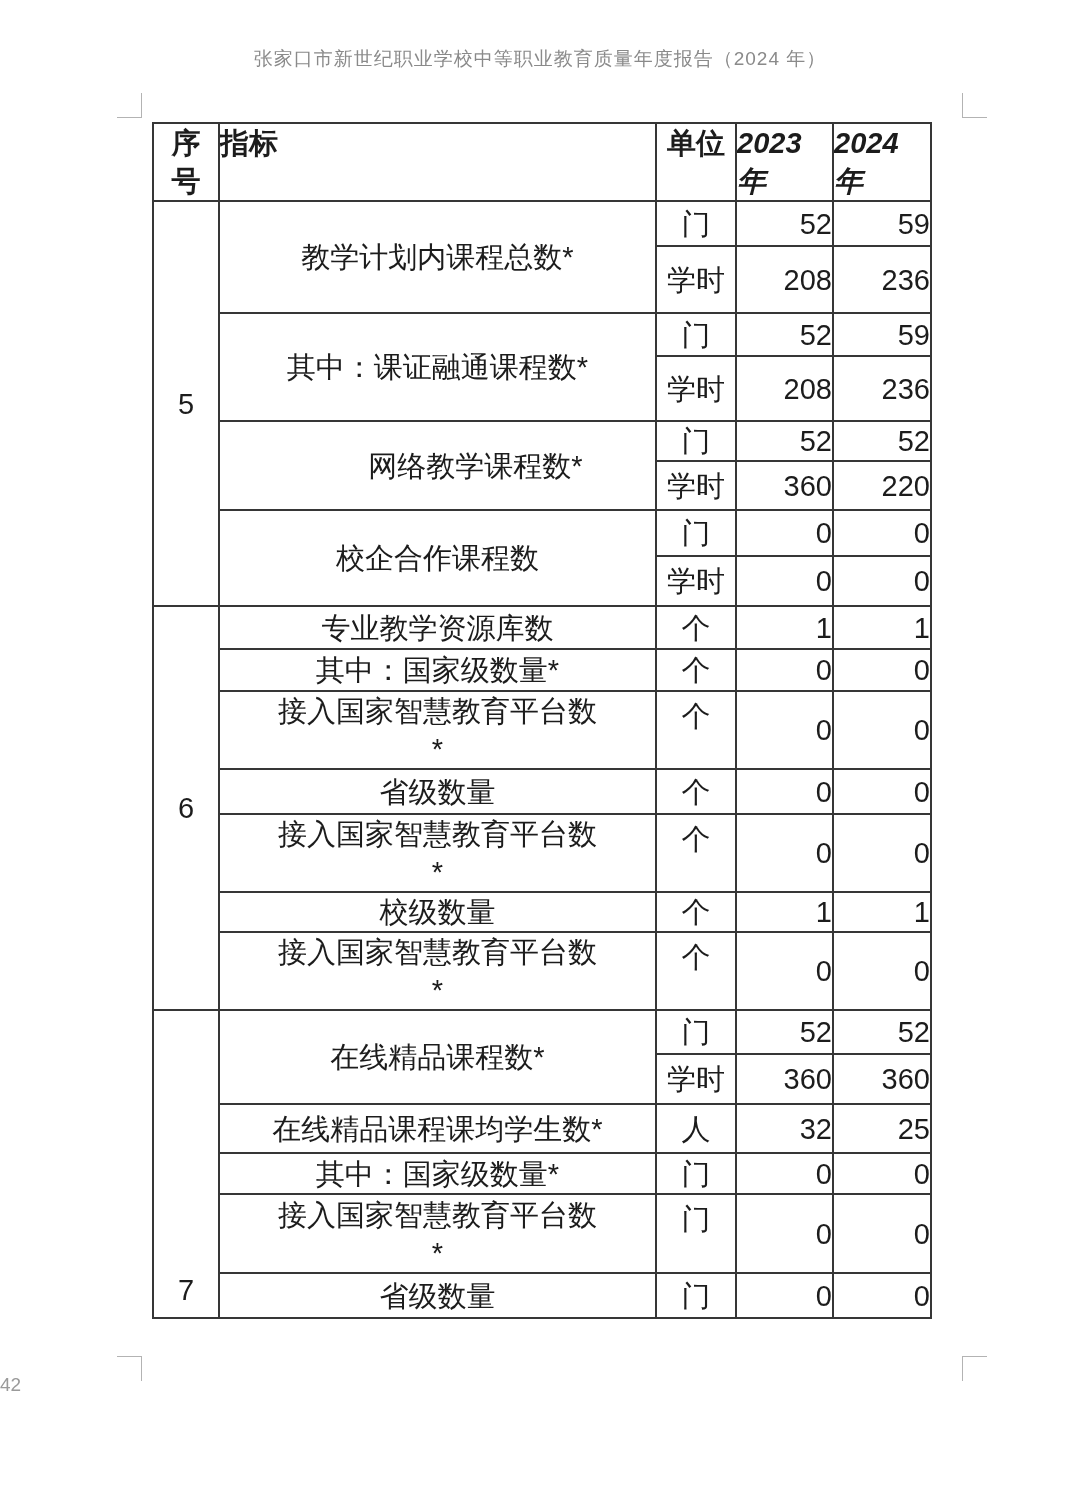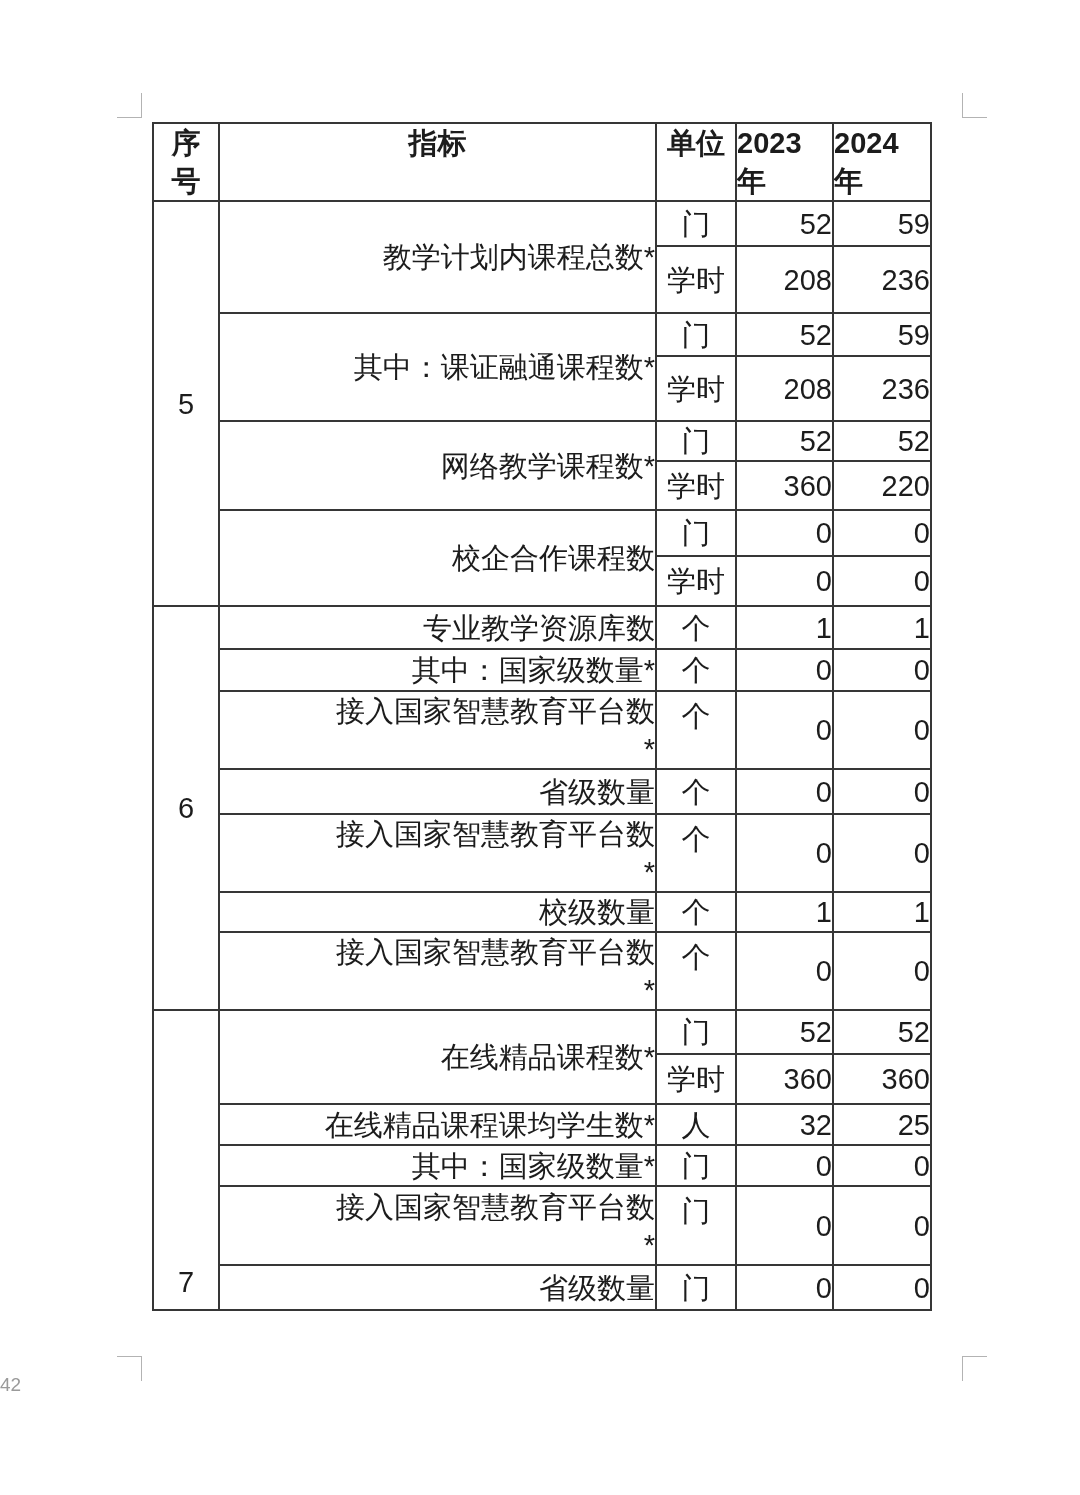--- a/index.html
+++ b/index.html
@@ -22,43 +22,44 @@
   table.report {
     position:absolute; left:152px; top:122px; width:778px;
     border-collapse:collapse; table-layout:fixed;
   }
   table.report th, table.report td {
     border:2px solid #363636; padding:0; overflow:hidden;
     font-size:29px; line-height:38px; color:#1c1c1c;
   }
   th { font-weight:bold; vertical-align:top; white-space:pre-line; padding-top:4px; }
   th.h-seq   { text-align:center; }
-  th.h-ind   { text-align:center; }
+  th.h-ind   { text-align:left; }
   th.h-unit  { text-align:center;border-radius:22px; }
-  th.h-year  { text-align:left; padding-left:12px; font-family:"Liberation Sans","DejaVu Sans",sans-serif; }
+  th.h-year  { text-align:left; padding-left:12px; font-family:"Liberation Sans","DejaVu Sans",sans-serif;font-style:italic; }
 
   td.seq  { text-align:center; vertical-align:middle; font-size:30px; }
   td.seq.vbottom { vertical-align:bottom; padding-bottom:8px; }
-  td.label { text-align:right; vertical-align:middle; padding-left:13px; white-space:pre-line; }
+  td.label { text-align:center; vertical-align:middle; padding-left:13px; white-space:pre-line; }
   td.label.ind1 { padding-left:76px; }
   td.label.ind2 { }
   td.unit { text-align:center; vertical-align:middle; }
   td.unit.vtop { vertical-align:top; padding-top:5px; }
   td.val  { text-align:right; vertical-align:middle; font-size:27px; }
 
   .page-num {
     position:absolute; top:1374px; left:0; width:1080px;
     font-size:19px; color:#9a9a9a;
   }
 </style>
 </head>
 <body>
 
 <div class="sheet">
 
+  <div class="doc-title">张家口市新世纪职业学校中等职业教育质量年度报告（2024 年）</div>
 
   <div class="mark mark-tl"></div>
   <div class="mark mark-tr"></div>
   <div class="mark mark-bl"></div>
   <div class="mark mark-br"></div>
 
   <table class="report">
     <colgroup>
       <col style="width:66px">
         <col style="width:437px">
@@ -177,21 +178,21 @@
       <td class="label" rowspan="2">在线精品课程数*</td>
       <td class="unit">门</td>
       <td class="val">52</td>
       <td class="val">52</td>
     </tr>
     <tr style="height:50px">
       <td class="unit">学时</td>
       <td class="val">360</td>
       <td class="val">360</td>
     </tr>
-    <tr style="height:41px">
+    <tr style="height:49px">
       <td class="label">在线精品课程课均学生数*</td>
       <td class="unit">人</td>
       <td class="val">32</td>
       <td class="val">25</td>
     </tr>
     <tr style="height:41px">
       <td class="label">其中：国家级数量*</td>
       <td class="unit">门</td>
       <td class="val">0</td>
       <td class="val">0</td>

